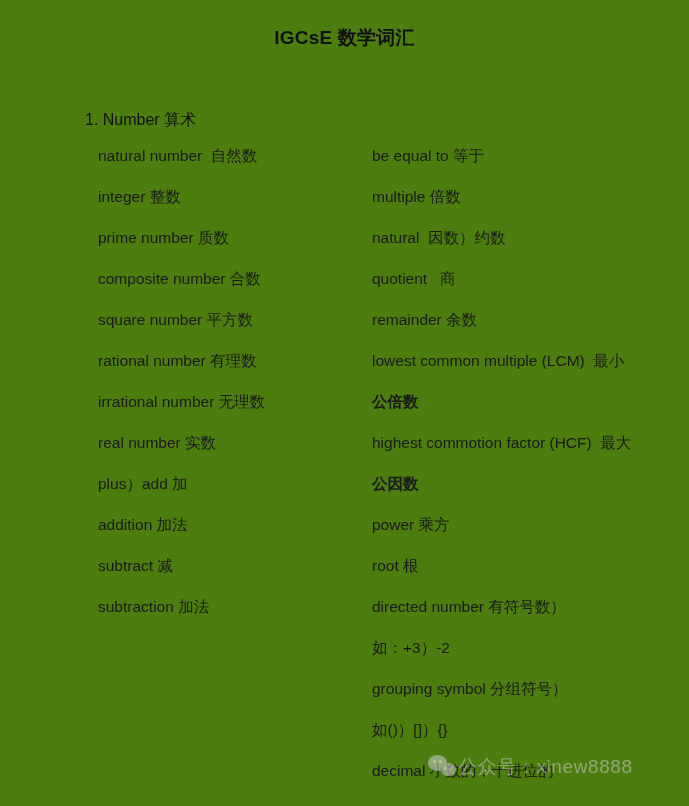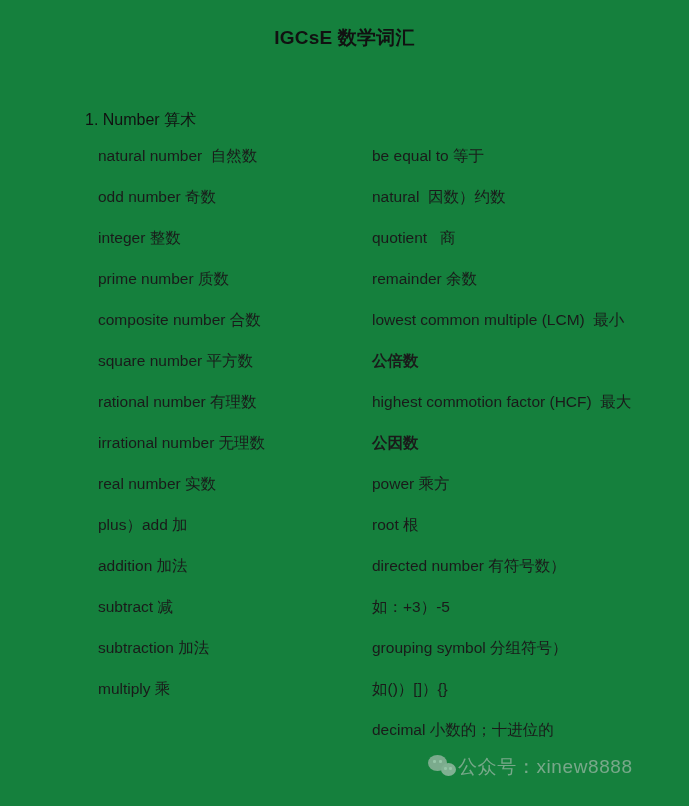--- a/index.html
+++ b/index.html
@@ -9,21 +9,21 @@
   }
   body {
     font-family: "Liberation Sans", "DejaVu Sans", sans-serif;
     color: #000000;
     -webkit-font-smoothing: antialiased;
   }
   .page {
     position: relative;
     width: 689px;
     height: 806px;
-    background: #15803d;
+    background: #4d7c0f;
     overflow: hidden;
   }
 
   
   .doc-title {
     position: absolute;
     left: 0;
     top: 25px;
     width: 689px;
     text-align: center;
@@ -125,48 +125,47 @@
 <div class="page">
 
   <div class="doc-title">IGCsE 数学词汇</div>
 
   <div class="section-heading">1. Number 算术</div>
 
   <div class="columns">
 
     <div class="col col-left">
       <div class="entry">natural number  自然数</div>
-      <div class="entry">odd number 奇数</div>
       <div class="entry">integer 整数</div>
       <div class="entry">prime number 质数</div>
       <div class="entry">composite number 合数</div>
       <div class="entry">square number 平方数</div>
       <div class="entry">rational number 有理数</div>
       <div class="entry">irrational number 无理数</div>
       <div class="entry">real number 实数</div>
       <div class="entry">plus）add 加</div>
       <div class="entry">addition 加法</div>
       <div class="entry">subtract 减</div>
       <div class="entry">subtraction 加法</div>
-      <div class="entry">multiply 乘</div>
     </div>
 
     <div class="col col-right">
       <div class="entry">be equal to 等于</div>
+      <div class="entry">multiple 倍数</div>
       <div class="entry">natural  因数）约数</div>
       <div class="entry">quotient   商</div>
       <div class="entry">remainder 余数</div>
       <div class="entry">lowest common multiple (LCM)  最小</div>
       <div class="entry wrap-line">公倍数</div>
       <div class="entry">highest commotion factor (HCF)  最大</div>
       <div class="entry wrap-line">公因数</div>
       <div class="entry">power 乘方</div>
       <div class="entry">root 根</div>
       <div class="entry">directed number 有符号数）</div>
-      <div class="entry">如：+3）-5</div>
+      <div class="entry">如：+3）-2</div>
       <div class="entry">grouping symbol 分组符号）</div>
       <div class="entry">如()）[]）{}</div>
       <div class="entry">decimal 小数的；十进位的</div>
     </div>
 
   </div>
 
   <div class="watermark">
     <span class="wm-icon">
       <span class="bubble b-back"></span>

